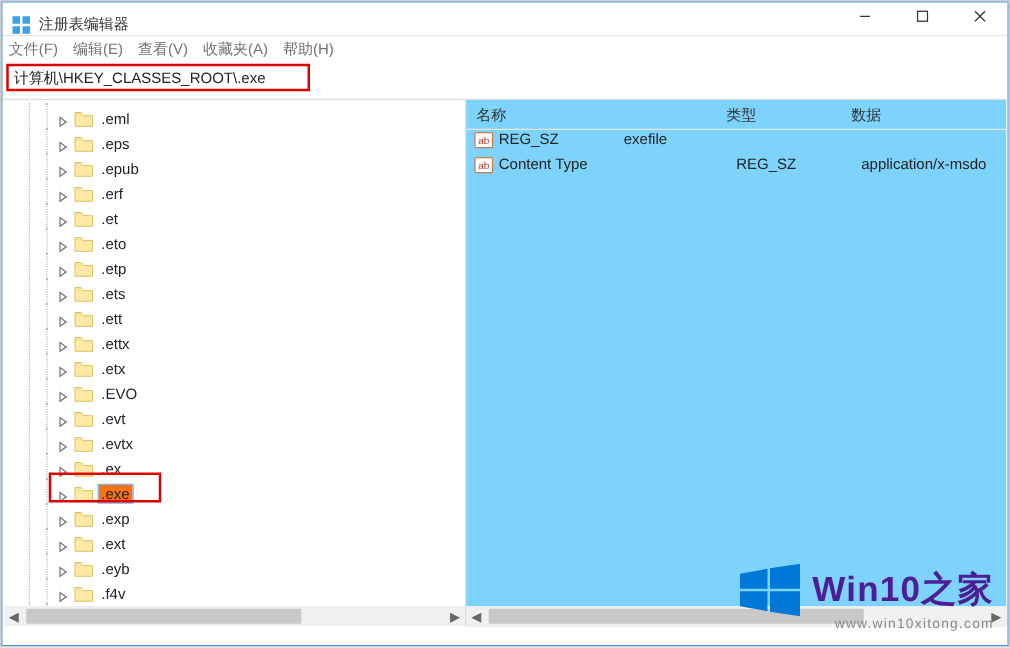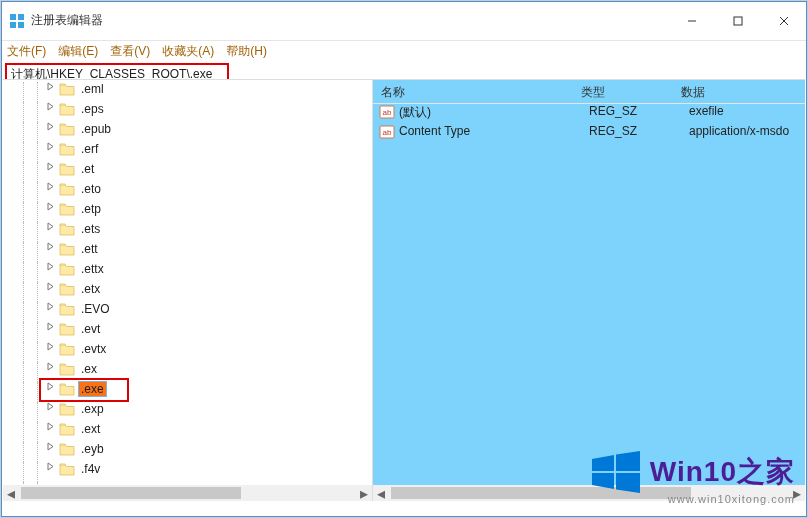--- a/index.html
+++ b/index.html
@@ -1,34 +1,34 @@
 <!DOCTYPE html>
 <html><head>
 <meta charset="utf-8">
 <style>
   * { box-sizing: border-box; margin: 0; padding: 0; font-family: "Microsoft YaHei", "Segoe UI", Tahoma, sans-serif; }
   body { width: 808px; height: 518px; background: #fff; position: relative; overflow: hidden; border: 1px solid #ccc; }
 
-  .titlebar { height: 40px; display: flex; align-items: center; background: #fff; border-bottom: 1px solid #e5e5e5; }
+  .titlebar { height: 28px; display: flex; align-items: flex-end; background: #fff; border-bottom: 1px solid #e5e5e5; }
   .titlebar .appicon { width: 16px; height: 16px; margin: 0 6px 0 8px; }
   .titlebar .title { font-size: 12px; color: #333; flex: 0 0 auto; }
   .titlebar .spacer { flex: 1; }
   .winbtn { width: 46px; height: 30px; display:flex; align-items:center; justify-content:center; color:#555; }
   .winbtn svg { width: 10px; height: 10px; }
 
-  .menubar { height: 20px; display: flex; align-items: center; padding: 0 6px; font-size: 12px; color: #a16207; gap: 12px; }
+  .menubar { height: 20px; display: flex; align-items: center; padding: 0 6px; font-size: 12px; color: #737373; gap: 12px; }
   .menubar .mitem { cursor: default; }
 
-  .addressbar { height: 22px; margin: 2px 4px 4px 4px; border: 2px solid #d00; padding: 1px 4px; font-size: 12px; color: #222; display:flex; align-items:center; width: 224px;}
+  .addressbar { height: 22px; margin: 2px 4px 4px 4px; border: 2px solid #d00; padding: 1px 4px; font-size: 12px; color: #222; display:flex; align-items:center; width: 243px;}
   
   .content { position: absolute; top: 78px; bottom: 16px; left: 2px; right: 2px; display: flex; border-top: 1px solid #ddd;}
   
   .treepane { width: 370px; border-right: 1px solid #ddd; overflow: hidden; position: relative; background:#fff; }
   .tree { position: absolute; top:0; left:0; right:0; bottom:16px; overflow:hidden; padding-top:2px;}
-  .tree-row { height: 20px; display:flex; align-items:flex-start; font-size:12px; color:#222; padding-left: 40px; position:relative;}
+  .tree-row { height: 20px; display:flex; align-items:flex-end; font-size:12px; color:#222; padding-left: 40px; position:relative;}
   .tree-row .tw { width:14px; display:inline-flex; justify-content:center; color:#888; margin-right:2px;}
   .tree-row .fld { width:16px; height:14px; margin-right:4px; }
   .tree-row.selected .lbl { background:#f97316; outline:1px solid #7ab7e8; padding:0 2px;}
   .tree-row .lbl { padding:0 2px; }
   .tree-row .guide { position:absolute; left:20px; top:0; bottom:0; border-left:1px dotted #bbb; }
   .tree-row .guide2 { position:absolute; left:34px; top:0; bottom:0; border-left:1px dotted #bbb; }
   .redbox-exe { position:absolute; border:2px solid #d00; width:90px; height:24px; pointer-events:none; }
 
   .listpane { flex:1; position:relative; background:#7dd3fc; }
   .list-head { height:24px; display:flex; font-size:12px; color:#333; border-bottom:1px solid #e5e5e5; }
@@ -397,21 +397,20 @@
       <div class="col col-name">名称</div>
       <div class="col col-type">类型</div>
       <div class="col col-data">数据</div>
     </div>
     <div class="list-body" id="listbody">
         <div class="list-row">
           <svg class="vicon" viewBox="0 0 16 16">
             <rect x="1" y="2" width="14" height="12" rx="1" fill="#fff" stroke="#d07a4a" stroke-width="1"></rect>
             <text x="8" y="11" text-anchor="middle" font-size="8" fill="#c0392b" font-family="Arial">ab</text>
           </svg>
-          <span class="cell-name">(默认)</span>
           <span class="cell-type">REG_SZ</span>
           <span class="cell-data">exefile</span>
         </div>
         <div class="list-row">
           <svg class="vicon" viewBox="0 0 16 16">
             <rect x="1" y="2" width="14" height="12" rx="1" fill="#fff" stroke="#d07a4a" stroke-width="1"></rect>
             <text x="8" y="11" text-anchor="middle" font-size="8" fill="#c0392b" font-family="Arial">ab</text>
           </svg>
           <span class="cell-name">Content Type</span>
           <span class="cell-type">REG_SZ</span>

